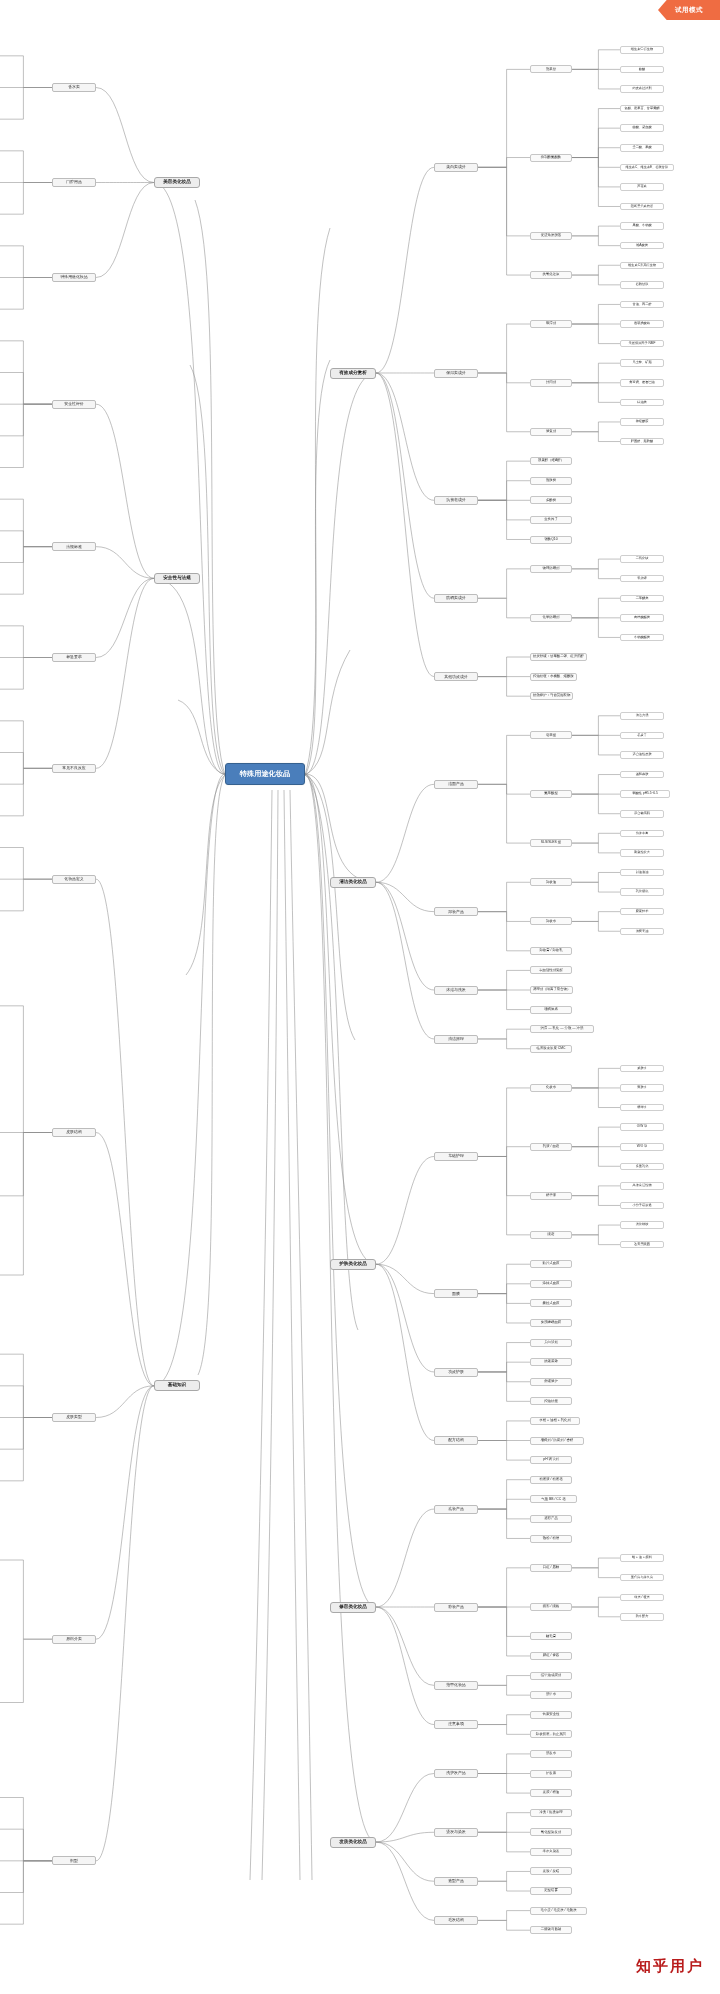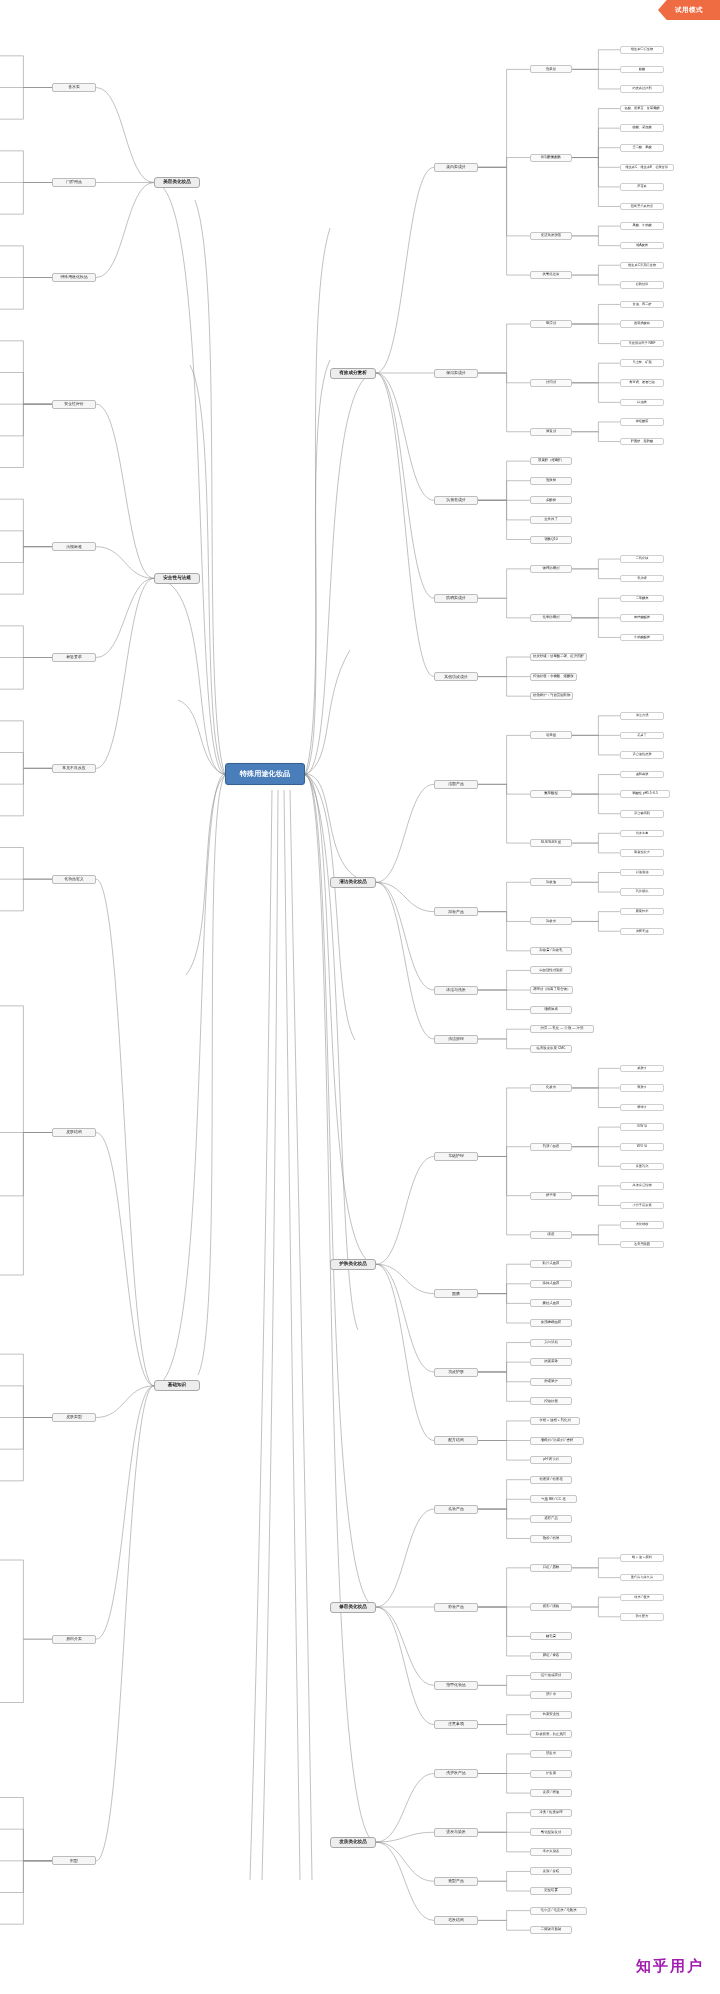--- a/index.html
+++ b/index.html
@@ -39,21 +39,21 @@
   #trial{
     position:absolute;right:0;top:0;height:20px;width:62px;
     background:#ef6c42;color:#fff;font-size:6.5px;font-weight:bold;
     display:flex;align-items:center;justify-content:center;
     clip-path:polygon(14% 0,100% 0,100% 100%,14% 100%,0 50%);
     letter-spacing:.5px;
   }
   
   #wm{
     position:absolute;right:16px;bottom:18px;
-    color:#a21caf;font-size:15px;letter-spacing:2px;font-weight:bold;
+    color:#b91c1c;font-size:15px;letter-spacing:2px;font-weight:bold;
   }
 </style>
 </head>
 <body>
 
 <div id="canvas">
 
   <svg class="links" viewBox="0 0 720 1994" preserveAspectRatio="none">
 
     <path d="M305 775 C 330 700, 300 320, 330 228"></path>

